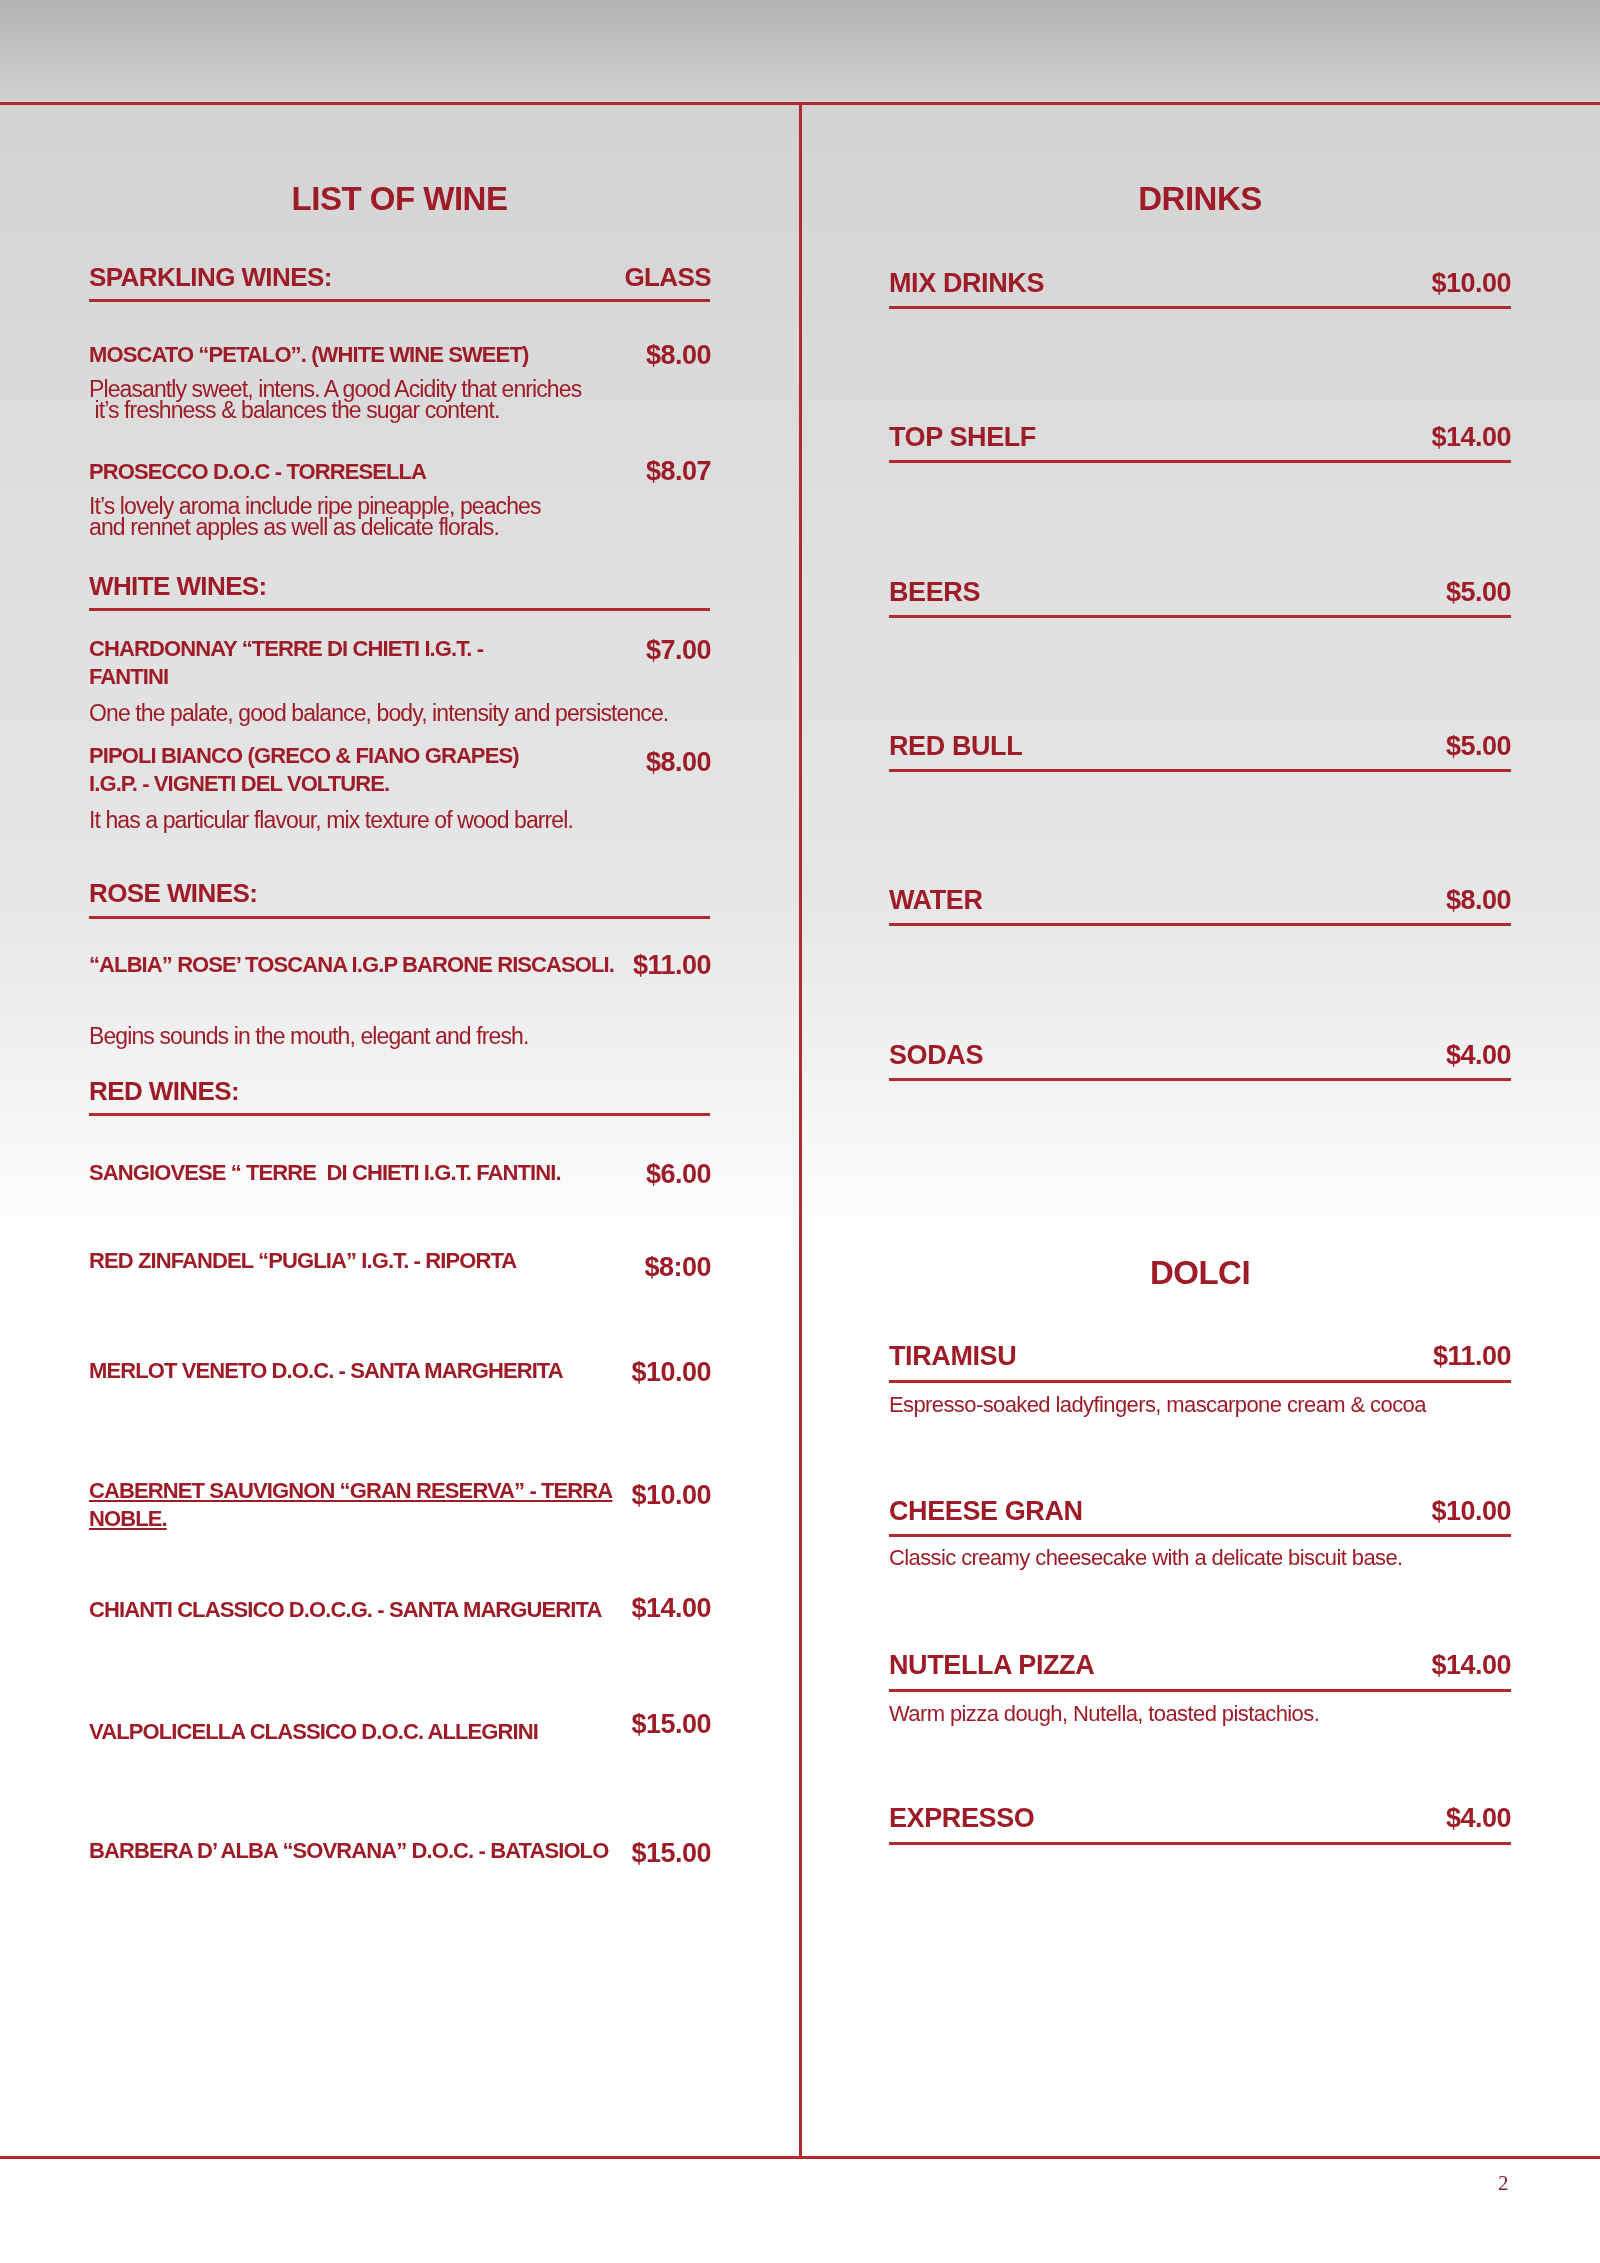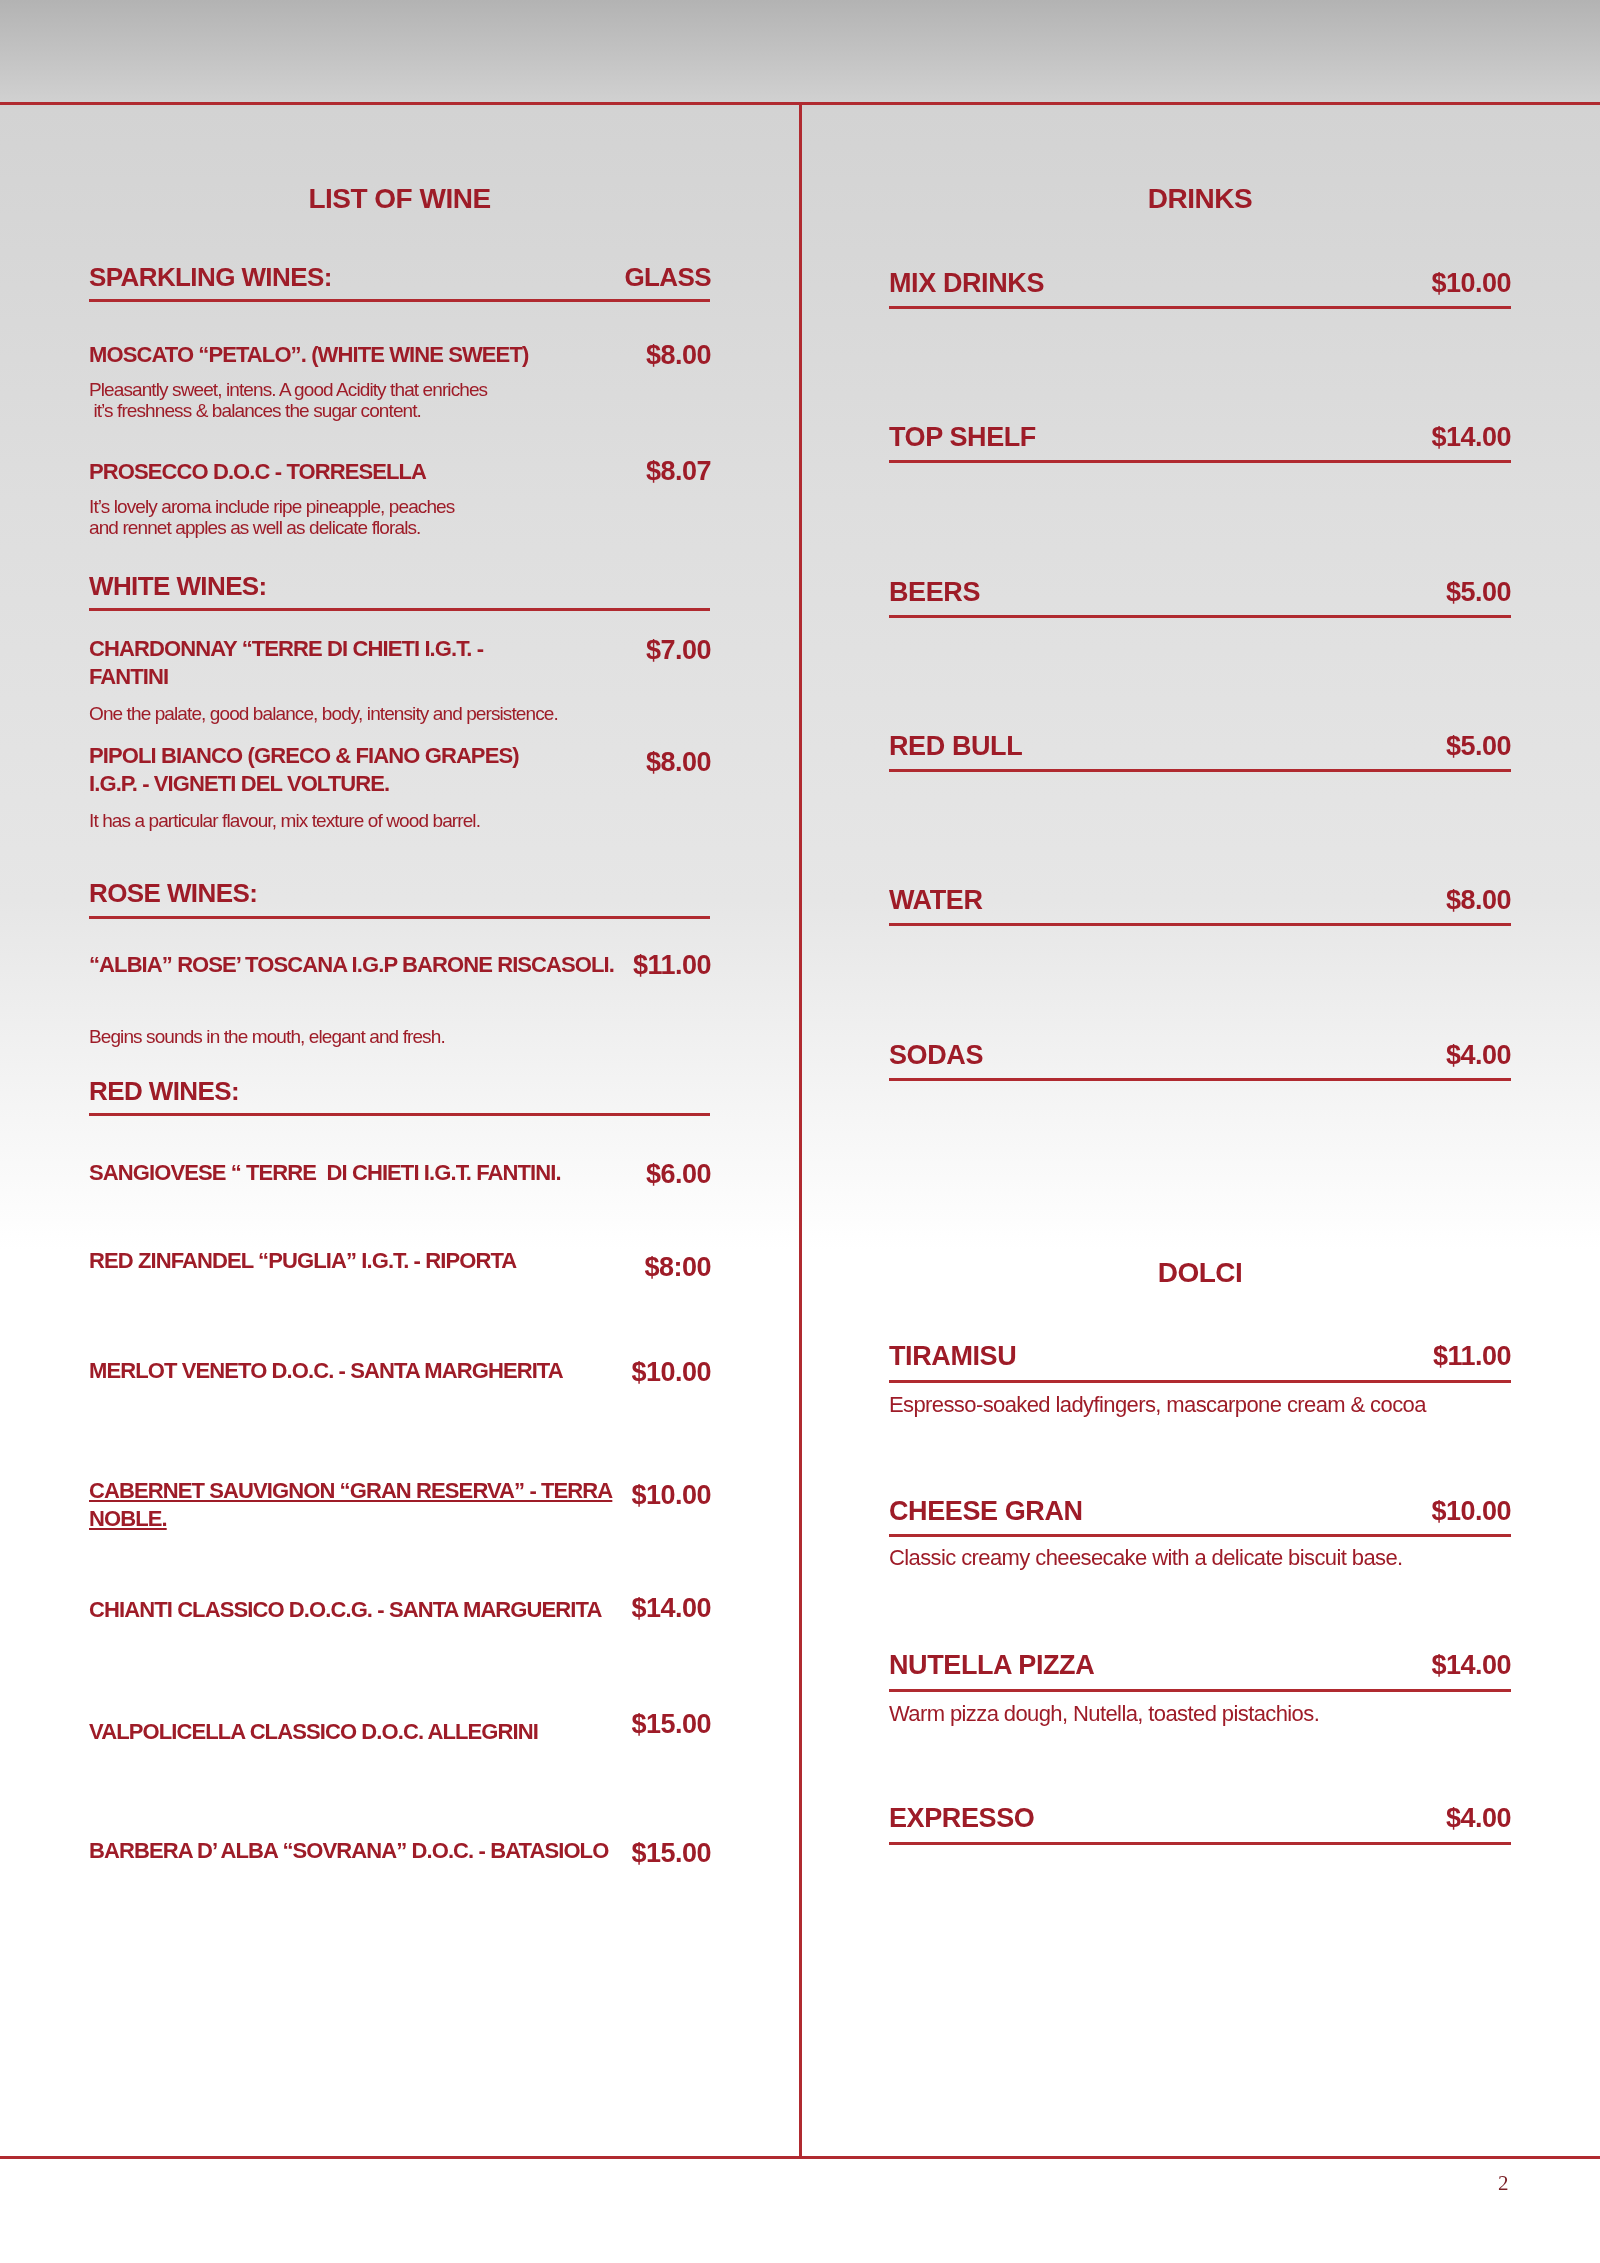--- a/index.html
+++ b/index.html
@@ -4,25 +4,25 @@
 <style>
   html, body { margin:0; padding:0; }
   body {
     width:1600px; height:2263px; position:relative; overflow:hidden;
     font-family:"Liberation Sans", sans-serif;
     background: linear-gradient(to bottom, #b3b3b3 0px, #d3d3d3 110px, #dedede 500px, #e6e6e6 900px, #f6f6f6 1120px, #ffffff 1250px, #ffffff 2263px);
     color:#9e1c28;
   }
   .hline { position:absolute; height:3px; background:#b02a30; }
   .vline { position:absolute; width:3px; background:#b02a30; }
-  .title { position:absolute; font-weight:bold; font-size:28px; letter-spacing:-0.5px; text-align:center; transform:translateY(-50%); white-space:nowrap; }
+  .title { position:absolute; font-weight:bold; font-size:33px; letter-spacing:-0.5px; text-align:center; transform:translateY(-50%); white-space:nowrap; }
   .sec { position:absolute; font-weight:bold; font-size:26px; letter-spacing:-0.6px; transform:translateY(-50%); white-space:nowrap; }
   .item { position:absolute; font-size:22px; font-weight:bold; letter-spacing:-0.9px; line-height:28px; white-space:nowrap; }
   .price { position:absolute; font-size:27px; font-weight:bold; letter-spacing:-0.5px; transform:translateY(-50%); white-space:nowrap; }
-  .desc { position:absolute; font-size:19px; letter-spacing:-0.9px; line-height:21px; white-space:pre; }
+  .desc { position:absolute; font-size:23px; letter-spacing:-0.9px; line-height:21px; white-space:pre; }
   .ddesc { position:absolute; font-size:22px; letter-spacing:-0.6px; white-space:nowrap; transform:translateY(-50%); }
   .ritem { position:absolute; font-weight:bold; font-size:27px; letter-spacing:-0.4px; transform:translateY(-50%); white-space:nowrap; }
   .pagenum { position:absolute; font-family:"Liberation Serif", serif; font-size:21px; color:#7a1f25; transform:translateY(-50%); }
 </style>
 </head>
 <body>
 
 <div class="hline" style="left:0; top:102px; width:1600px;"></div>
 <div class="vline" style="left:799px; top:102px; height:2056px;"></div>
 <div class="hline" style="left:0; top:2156px; width:1600px;"></div>

